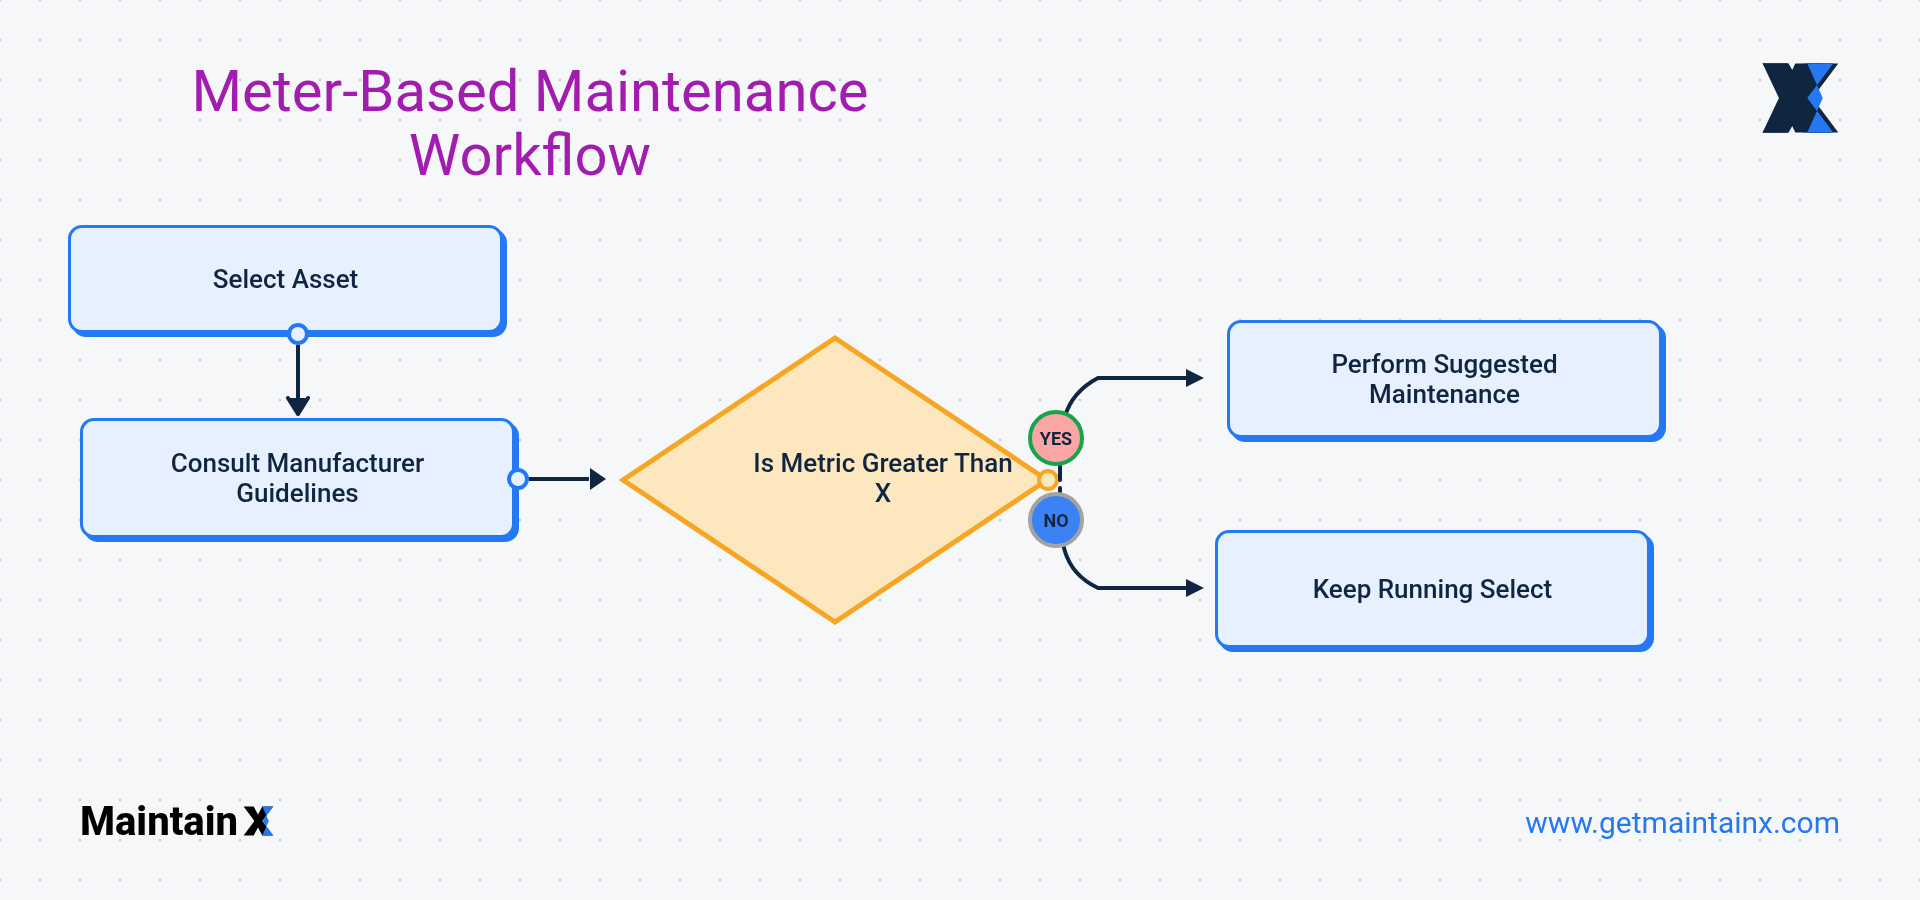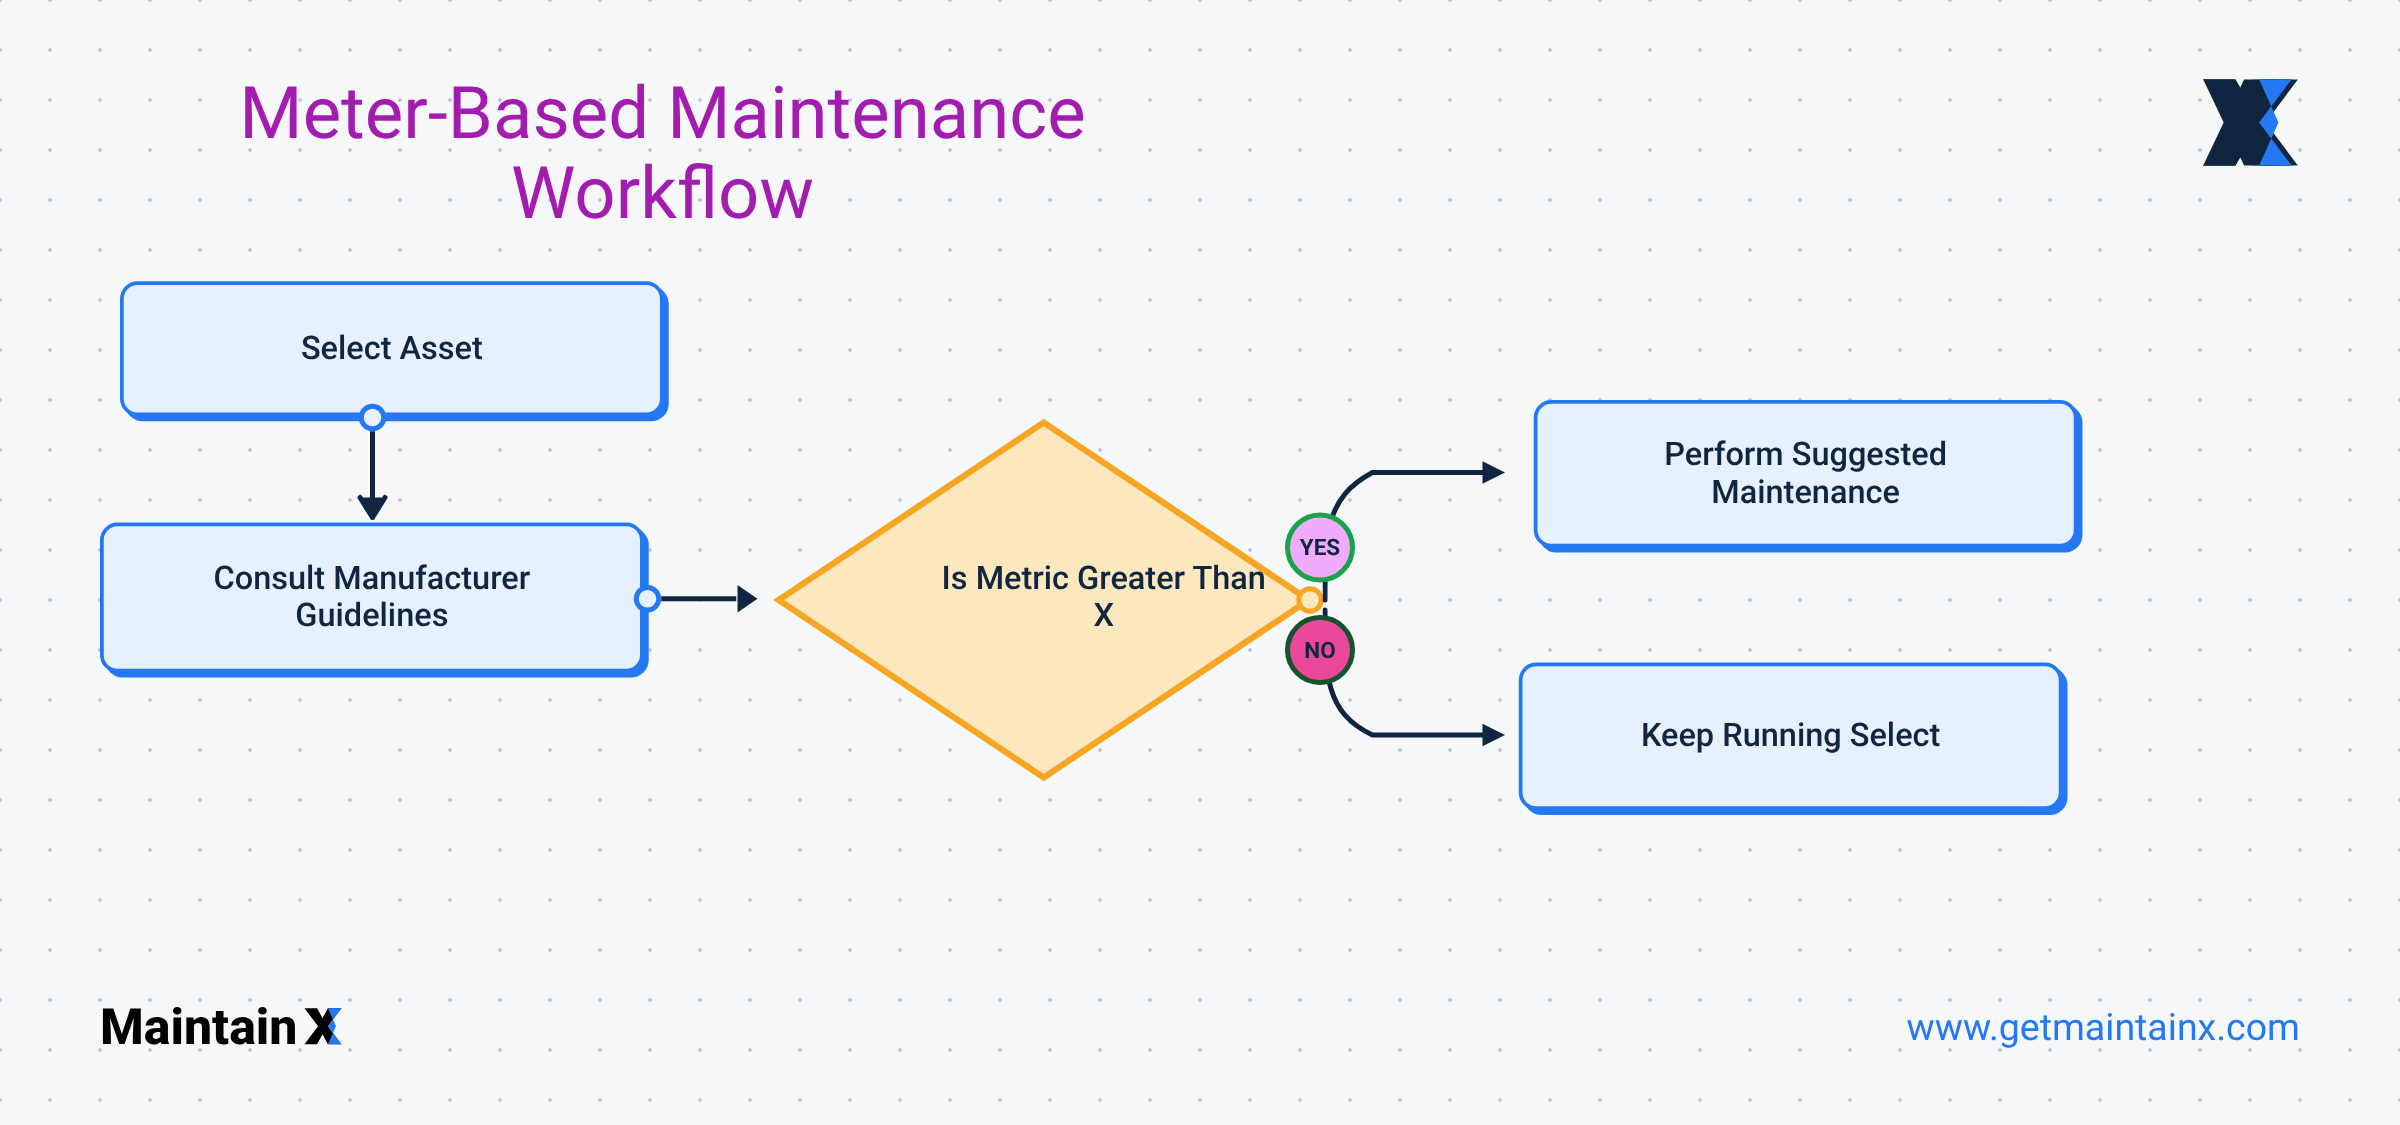--- a/index.html
+++ b/index.html
@@ -61,22 +61,22 @@
     width: 56px;
     height: 56px;
     border-radius: 50%;
     display: flex;
     align-items: center;
     justify-content: center;
     font-weight: 700;
     font-size: 18px;
     color: #0f2540;
   }
-  .badge.yes { background: #f0abfc; border: 4px solid #16a34a; }
-  .badge.no  { background: #ec4899; border: 4px solid #14532d; text-align: center; }
+  .badge.yes { background: #fca5a5; border: 4px solid #16a34a; }
+  .badge.no  { background: #3b82f6; border: 4px solid #a3a3a3; text-align: center; }
   .brand {
     position: absolute;
     bottom: 55px;
     left: 80px;
     font-size: 40px;
     font-weight: 800;
     color: #000;
     display: flex;
     align-items: baseline;
   }
@@ -122,21 +122,21 @@
 <svg class="logo-x" width="86" height="86" viewBox="0 0 100 100">
   <path d="M10 10 L40 10 L55 35 L70 10 L98 10 L68 50 L98 90 L70 90 L55 65 L40 90 L10 90 L42 50 Z" fill="#0f2540"></path>
   <path d="M62 10 L98 10 L68 50 L98 90 L62 90 L80 50 Z" fill="#2479f3" transform="translate(-6,0)"></path>
   <path d="M10 10 L40 10 L78 90 L48 90 Z" fill="#0f2540"></path>
   <path d="M48 10 L78 10 L40 90 L10 90 Z" fill="#0f2540"></path>
   <path d="M60 10 L94 10 L60 50 L94 90 L60 90 L78 50 Z" fill="none"></path>
   <polygon points="10,10 38,10 50,32 62,10 92,10 62,50 92,90 62,90 50,68 38,90 10,90 40,50" fill="#0f2540"></polygon>
   <polygon points="62,10 92,10 62,50 92,90 62,90 80,50" fill="#2479f3"></polygon>
 </svg>
 
-<div class="node-box" style="top:225px; left:96px; width:435px; height:108px;justify-content:center;">
+<div class="node-box" style="top:225px; left:68px; width:435px; height:108px;justify-content:center;">
   <span>Select Asset</span>
 </div>
 
 <div class="connector-dot" style="top:323px; left:287px;"></div>
 
 <div class="arrow-line" style="top:345px; left:296px; width:4px; height:52px;"></div>
 <svg style="position:absolute; top:392px; left:284px;" width="28" height="24">
   <polygon points="14,22 2,4 10,8 14,0 18,8 26,4" fill="none"></polygon>
   <path d="M14 22 L4 6 M14 22 L24 6 M14 22 L14 0" stroke="#0f2540" stroke-width="4" fill="none" stroke-linecap="round"></path>
   <polygon points="14,22 3,6 25,6" fill="#0f2540"></polygon>

